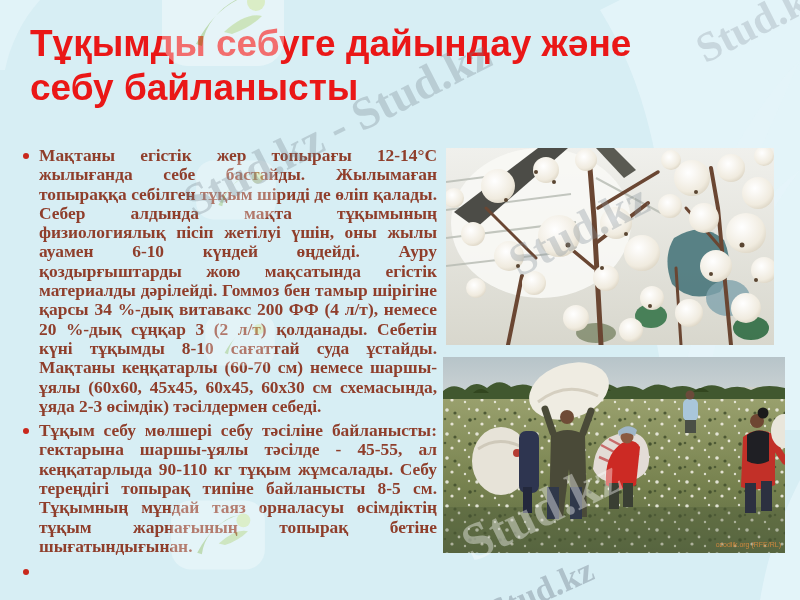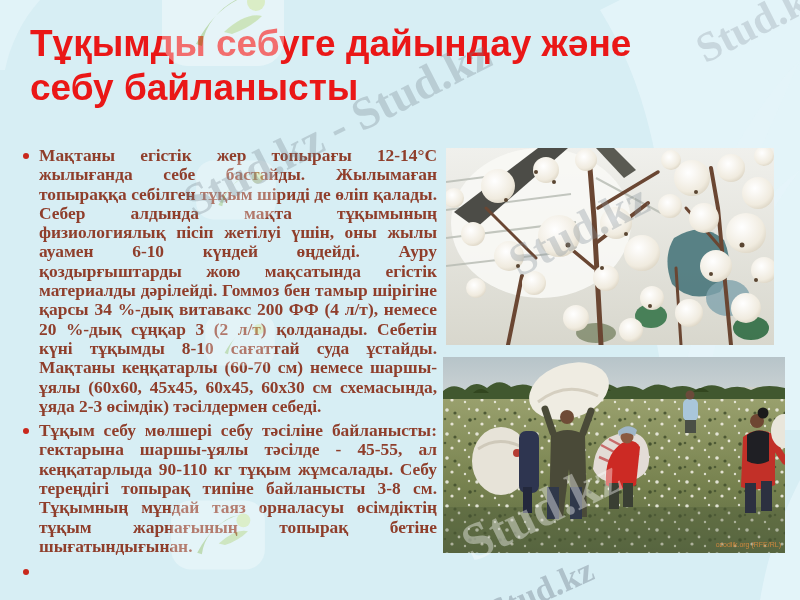--- a/index.html
+++ b/index.html
@@ -73,21 +73,21 @@
     <div>себу байланысты</div>
   </div>
 
   <div class="content">
     <div class="bullet-item">
       <span class="dot"></span>
       <div class="btext">Мақтаны егістік жер топырағы 12-14°С жылығанда себе бастайды. Жылымаған топыраққа себілген тұқым шіриді де өліп қалады. Себер алдында мақта тұқымының физиологиялық пісіп жетілуі үшін, оны жылы ауамен 6-10 күндей өңдейді. Ауру қоздырғыштарды жою мақсатында егістік материалды дәрілейді. Гоммоз бен тамыр шірігіне қарсы 34 %-дық витавакс 200 ФФ (4 л/т), немесе 20 %-дық сұңқар 3 (2 л/т) қолданады. Себетін күні тұқымды 8-10 сағаттай суда ұстайды. Мақтаны кеңқатарлы (60-70 см) немесе шаршы-ұялы (60х60, 45х45, 60х45, 60х30 см схемасында, ұяда 2-3 өсімдік) тәсілдермен себеді.</div>
     </div>
     <div class="bullet-item">
       <span class="dot"></span>
-      <div class="btext">Тұқым себу мөлшері себу тәсіліне байланысты: гектарына шаршы-ұялы тәсілде - 45-55, ал кеңқатарлыда 90-110 кг тұқым жұмсалады. Себу тереңдігі топырақ типіне байланысты 3-8 см. Тұқымның мұндай таяз орналасуы өсімдіктің тұқым жарнағының топырақ бетіне шығатындығынан.</div>
+      <div class="btext">Тұқым себу мөлшері себу тәсіліне байланысты: гектарына шаршы-ұялы тәсілде - 45-55, ал кеңқатарлыда 90-110 кг тұқым жұмсалады. Себу тереңдігі топырақ типіне байланысты 8-5 см. Тұқымның мұндай таяз орналасуы өсімдіктің тұқым жарнағының топырақ бетіне шығатындығынан.</div>
     </div>
     <div class="bullet-item empty">
       <span class="dot"></span>
       <div class="btext"></div>
     </div>
   </div>
 
   <svg class="photo photo-top" viewBox="0 0 328 197">
     <defs>
       <radialGradient id="boll" cx="40%" cy="35%" r="75%">

